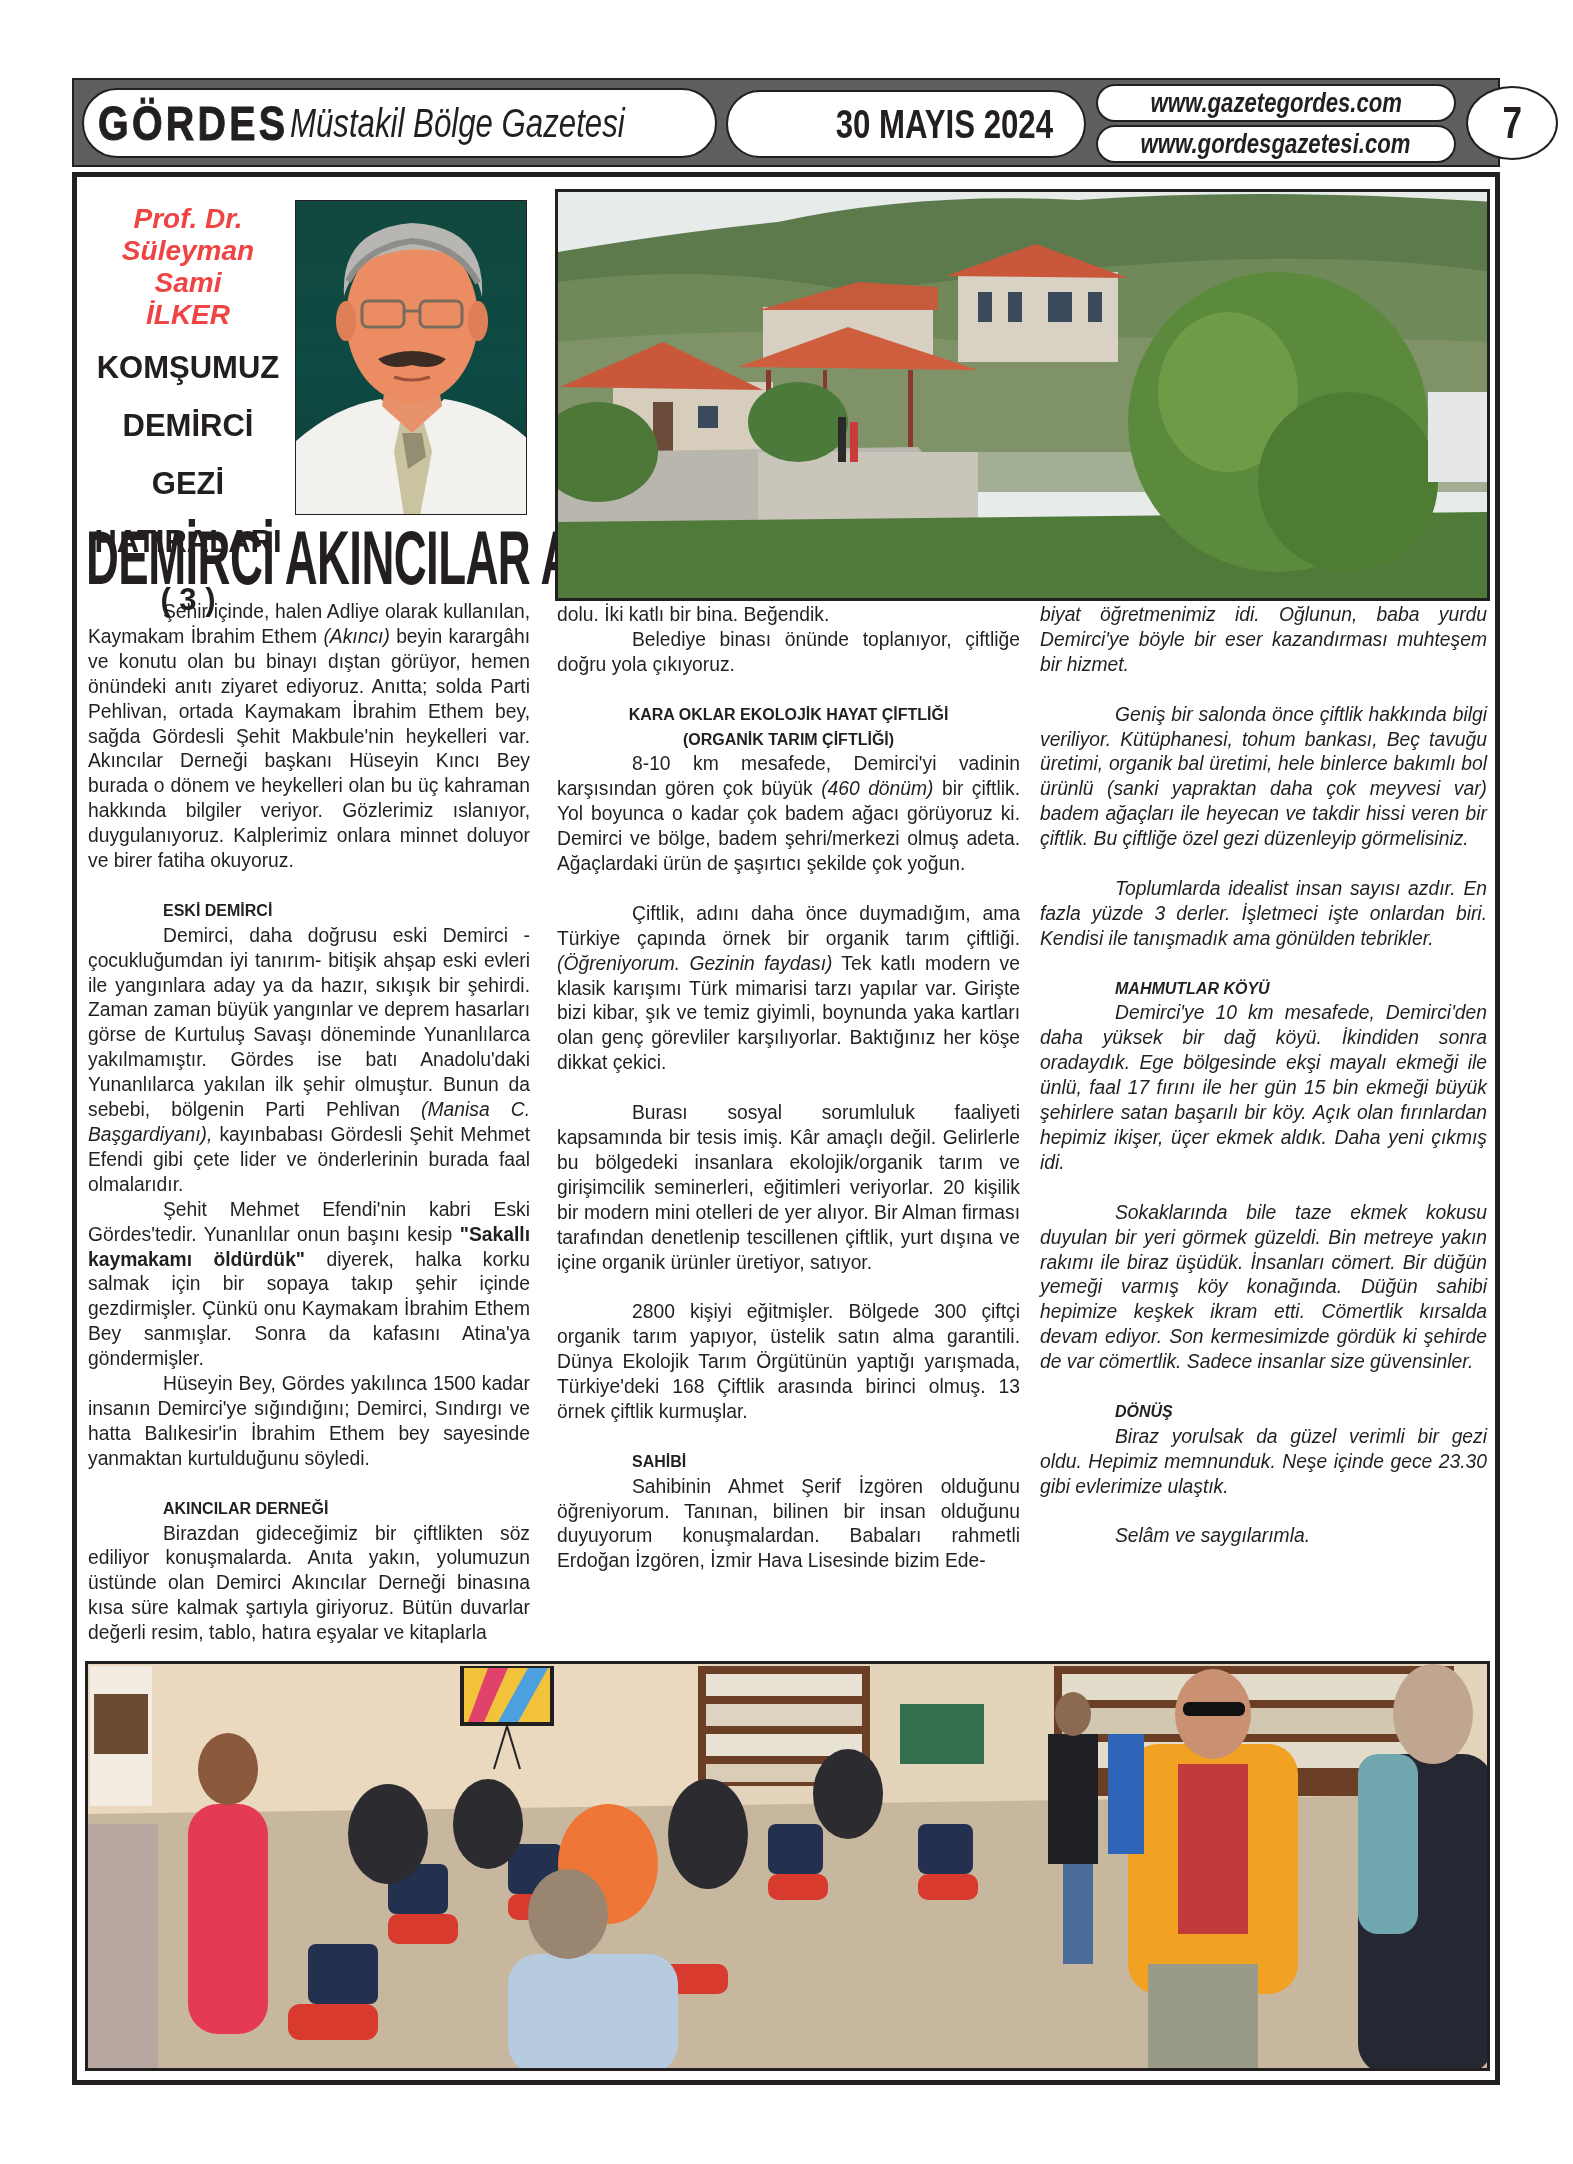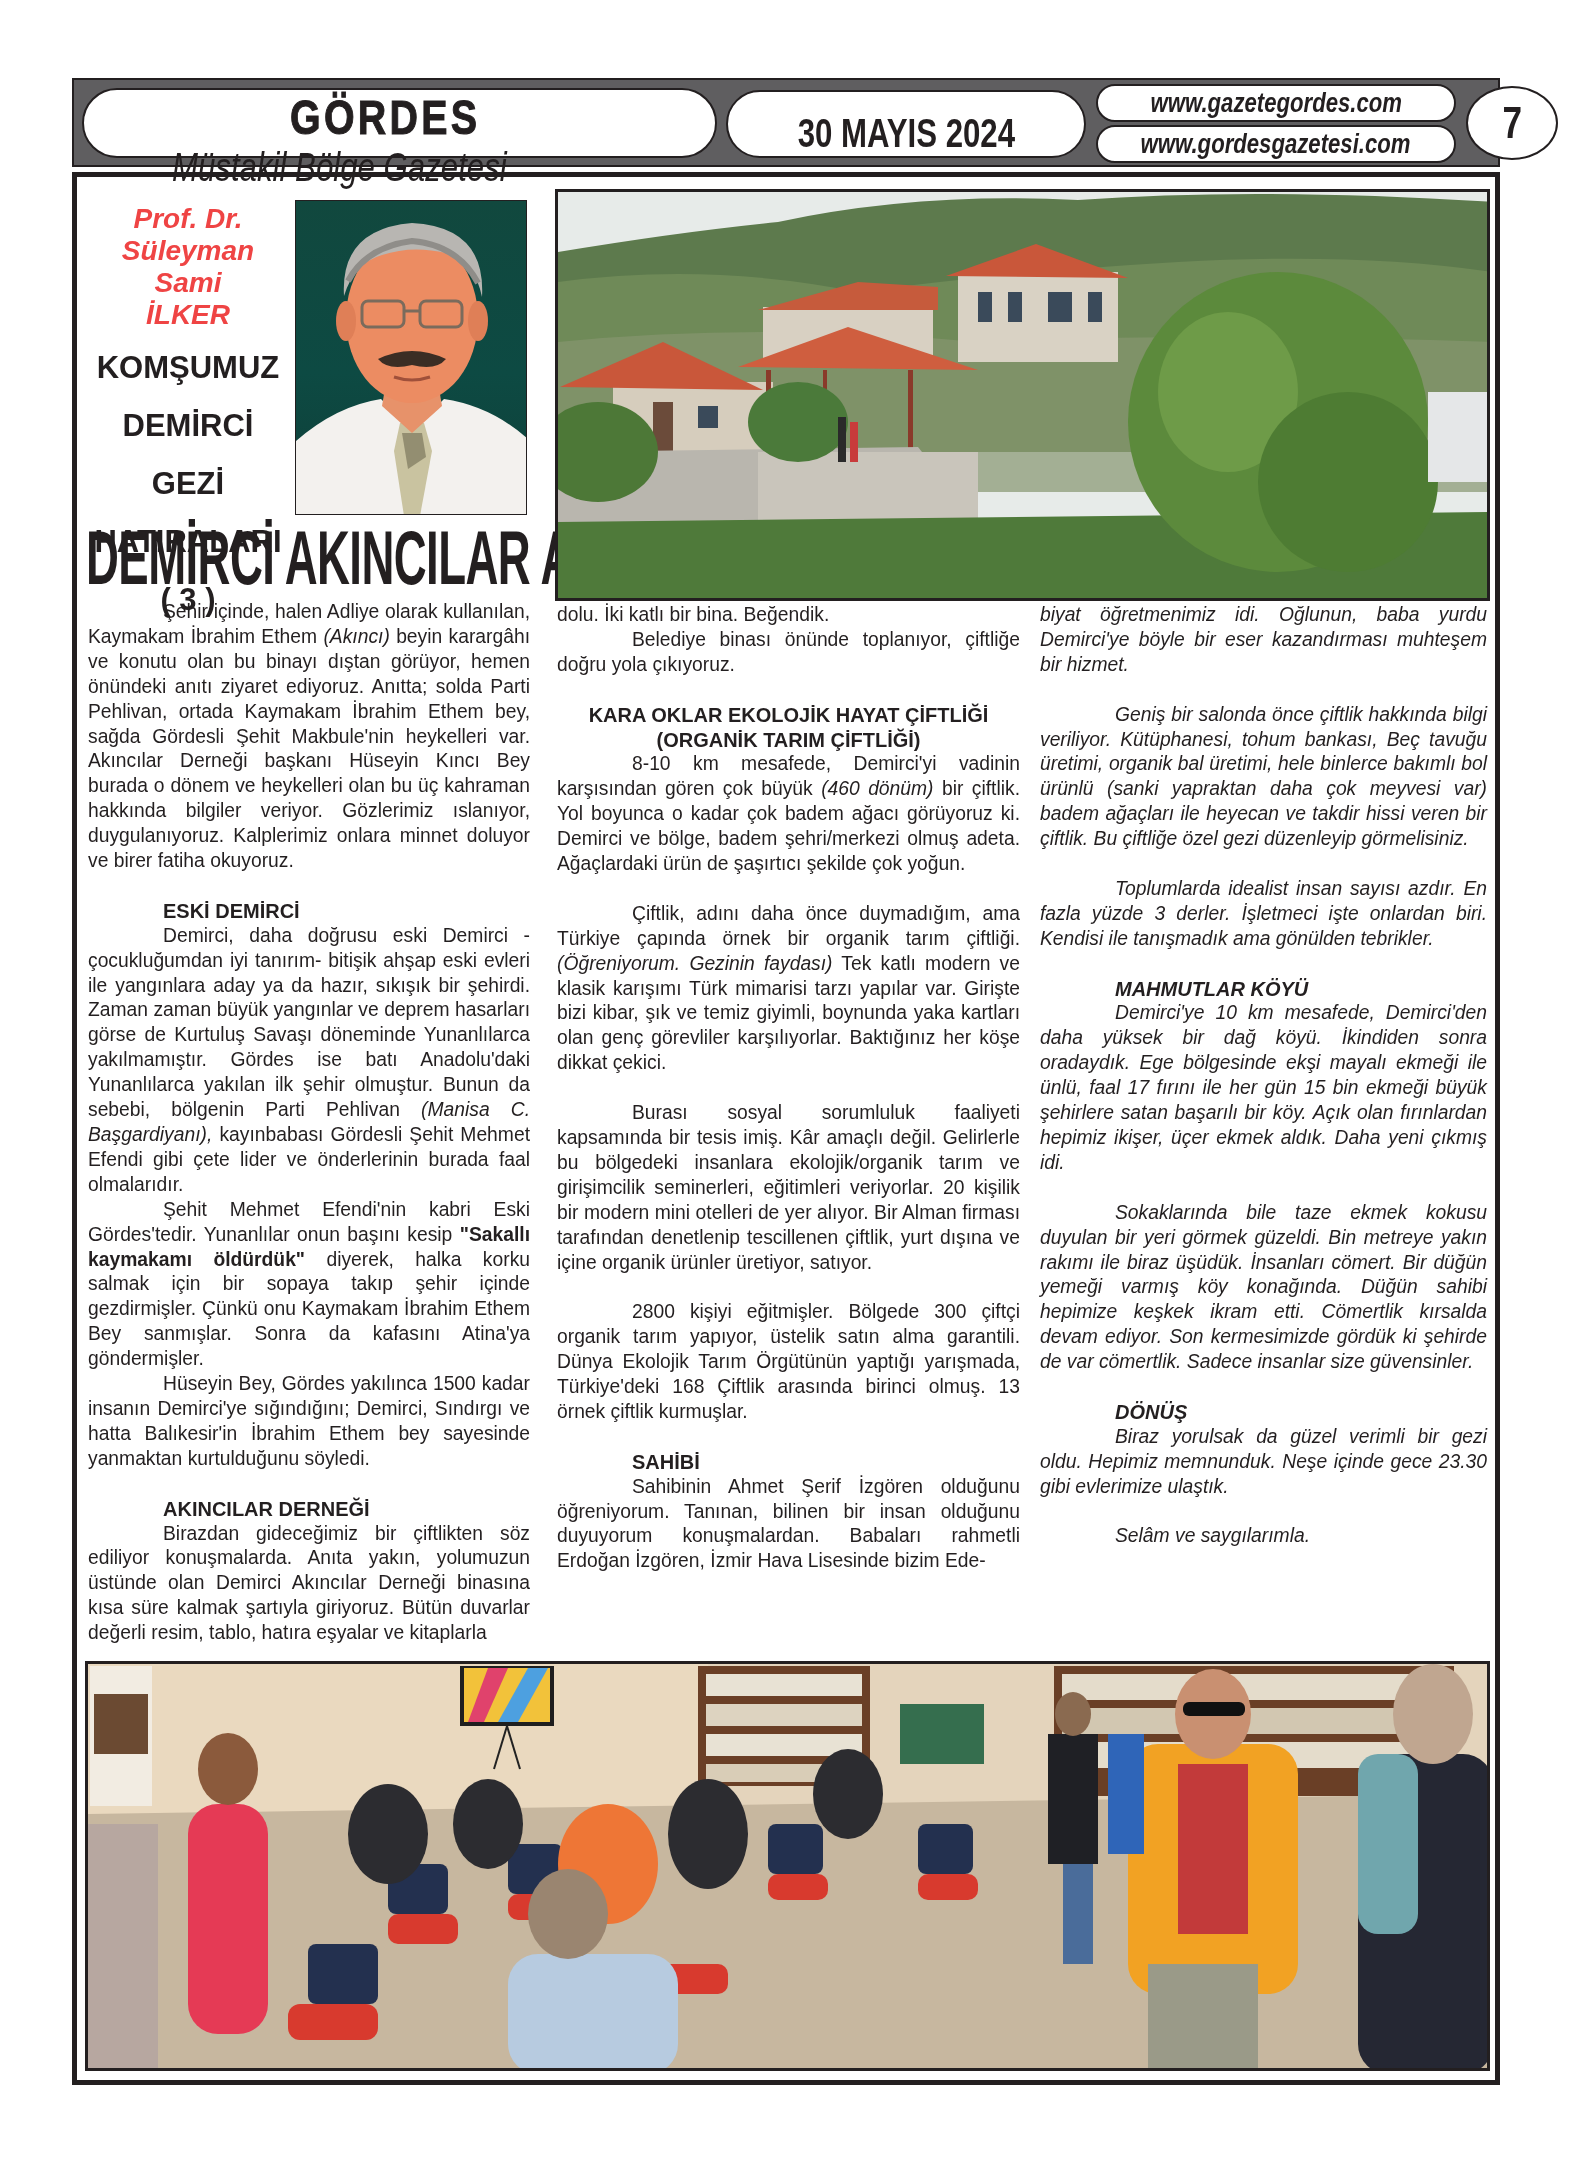--- a/index.html
+++ b/index.html
@@ -3,21 +3,21 @@
 <meta charset="utf-8">
 <style>
   html, body { margin: 0; padding: 0; background: #ffffff; }
   body { width: 1573px; height: 2164px; position: relative; overflow: hidden;
          font-family: "Liberation Sans", sans-serif; color: #231f20; }
 
   
   .masthead { position: absolute; left: 72px; top: 78px; width: 1428px; height: 89px;
               background: #5f5e60; border: 2px solid #231f20; box-sizing: border-box; }
   .pill { position: absolute; background: #ffffff; border: 2px solid #231f20; box-sizing: border-box;
-          display: flex; align-items: center; justify-content: center; flex-direction: column; }
+          display: flex; align-items: center; justify-content: center; }
   .pill-title { left: 8px; top: 8px; width: 635px; height: 70px; border-radius: 35px / 35px;
                 justify-content: flex-start; padding-left: 14px; }
   .brand { font-family: "Liberation Sans", sans-serif; font-weight: 700; font-size: 48px;
            letter-spacing: 4px; transform: scaleX(0.82); transform-origin: left center;
            color: #231f20; display: inline-block; -webkit-text-stroke: 1px #231f20; }
   .brand-sub { font-style: italic; font-size: 40px; transform: scaleX(0.78); transform-origin: left center;
                display: inline-block; margin-left: -40px; color: #231f20; white-space: nowrap; }
   .pill-date { left: 652px; top: 10px; width: 360px; height: 68px; border-radius: 34px; justify-content: flex-end; }
   .date-text { font-weight: 700; font-size: 40px; transform: scaleX(0.78); display: inline-block;
                white-space: nowrap; color: #231f20; }
@@ -49,21 +49,21 @@
 
   
   .bottom-photo { position: absolute; left: 85px; top: 1661px; width: 1405px; height: 410px;
                   border: 3px solid #231f20; box-sizing: border-box; overflow: hidden; background: #c9b9a2; }
 
   
   .col { position: absolute; font-size: 19.3px; line-height: 24.9px; color: #231f20; text-align: justify; }
   .col p { margin: 0; text-indent: 75px; }
   .col p.noindent { text-indent: 0; }
   .col .gap { height: 24.9px; }
-  .col h3 { margin: 0; font-size: 20px; line-height: 24.9px; font-weight: 700; padding-left: 75px; text-align: left; }
+  .col h3 { margin: 0; font-size: 16px; line-height: 24.9px; font-weight: 700; padding-left: 75px; text-align: left; }
   .col h3.center { padding-left: 0; text-align: center; }
   .col em { font-style: italic; }
   .col strong { font-weight: 700; }
   .col1 { left: 88px; top: 600px; width: 442px; }
   .col2 { left: 557px; top: 603px; width: 463px; }
   .col3 { left: 1040px; top: 603px; width: 447px; font-style: italic; }
 </style>
 </head>
 <body>
 

